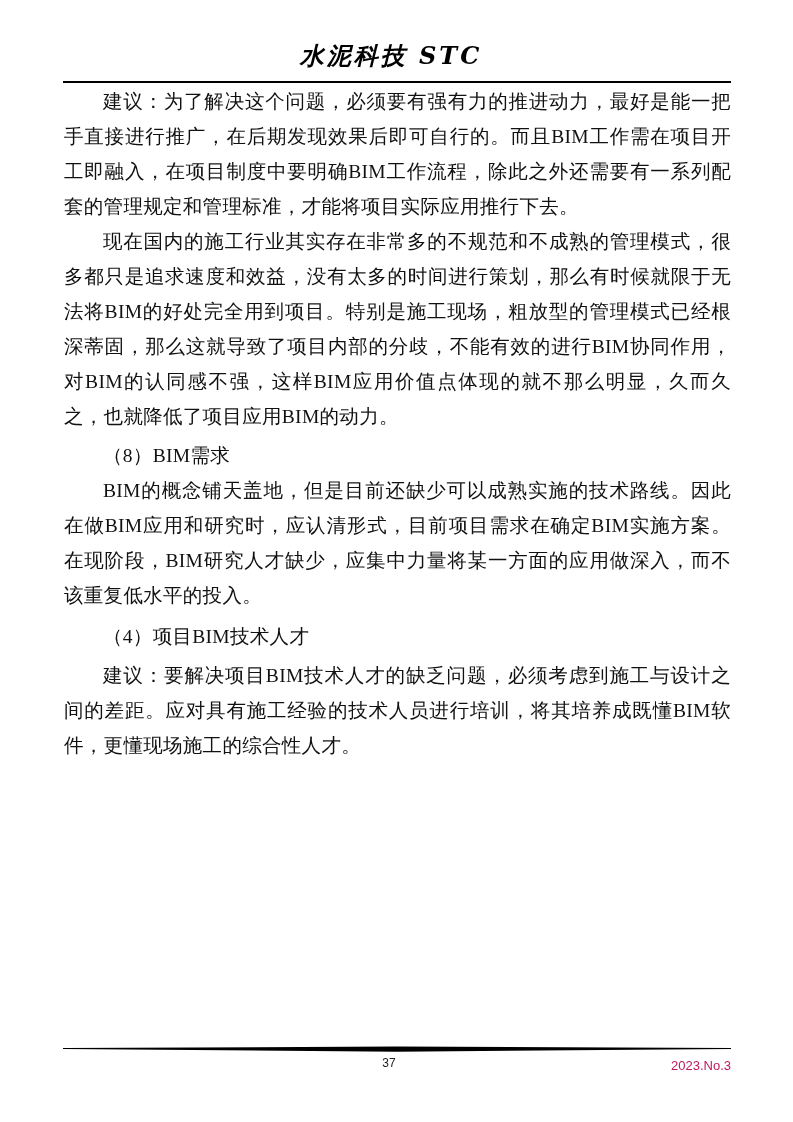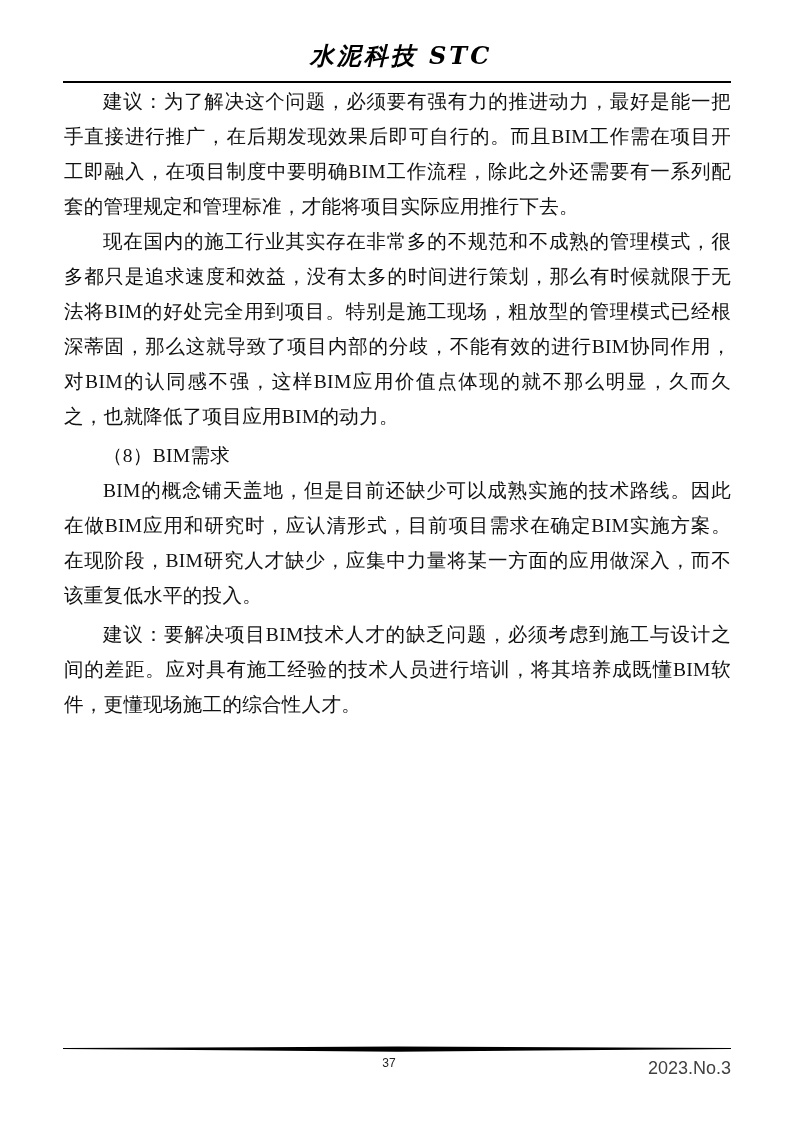--- a/index.html
+++ b/index.html
@@ -13,21 +13,21 @@
     height: 1122px;
     background: #ffffff;
     overflow: hidden;
     font-family: "Liberation Serif", "DejaVu Serif", serif;
     color: #111111;
   }
   
   .header {
     position: absolute;
     top: 40px;
-    left: 67px;
+    left: 57px;
     width: 668px;
     text-align: center;
   }
   .journal-title {
     display: inline-block;
     font-family: "DejaVu Serif", "Liberation Serif", serif;
     font-style: italic;
     font-weight: bold;
     font-size: 24px;
     letter-spacing: 3px;
@@ -75,40 +75,41 @@
     text-align: center;
     font-family: "Liberation Sans", "DejaVu Sans", sans-serif;
     font-size: 12px;
     color: #222222;
   }
   .issue-number {
     position: absolute;
     top: 1058px;
     right: 62px;
     font-family: "Liberation Sans", "DejaVu Sans", sans-serif;
-    font-size: 18px;
-    color: #404040;
+    font-size: 13px;
+    color: #be185d;
   }
 </style>
 </head>
 <body>
 
 <div class="page">
 
   <div class="header">
     <span class="journal-title">水泥科技 STC</span>
   </div>
 
   <div class="header-rule"></div>
 
   <div class="content">
     <p>建议：为了解决这个问题，必须要有强有力的推进动力，最好是能一把手直接进行推广，在后期发现效果后即可自行的。而且BIM工作需在项目开工即融入，在项目制度中要明确BIM工作流程，除此之外还需要有一系列配套的管理规定和管理标准，才能将项目实际应用推行下去。</p>
     <p>现在国内的施工行业其实存在非常多的不规范和不成熟的管理模式，很多都只是追求速度和效益，没有太多的时间进行策划，那么有时候就限于无法将BIM的好处完全用到项目。特别是施工现场，粗放型的管理模式已经根深蒂固，那么这就导致了项目内部的分歧，不能有效的进行BIM协同作用，对BIM的认同感不强，这样BIM应用价值点体现的就不那么明显，久而久之，也就降低了项目应用BIM的动力。</p>
     <p class="sp-top">（8）BIM需求</p>
     <p>BIM的概念铺天盖地，但是目前还缺少可以成熟实施的技术路线。因此在做BIM应用和研究时，应认清形式，目前项目需求在确定BIM实施方案。在现阶段，BIM研究人才缺少，应集中力量将某一方面的应用做深入，而不该重复低水平的投入。</p>
+    <p class="sp-top-lg">（4）项目BIM技术人才</p>
     <p class="sp-top">建议：要解决项目BIM技术人才的缺乏问题，必须考虑到施工与设计之间的差距。应对具有施工经验的技术人员进行培训，将其培养成既懂BIM软件，更懂现场施工的综合性人才。</p>
   </div>
 
   <svg class="footer-rule" viewBox="0 0 668 7" preserveAspectRatio="none" aria-hidden="true">
     <polygon points="0,2 334,0.5 668,2 668,3 334,5.8 0,3" fill="#000000"></polygon>
   </svg>
 
   <div class="page-number">37</div>
 
   <div class="issue-number">2023.No.3</div>

